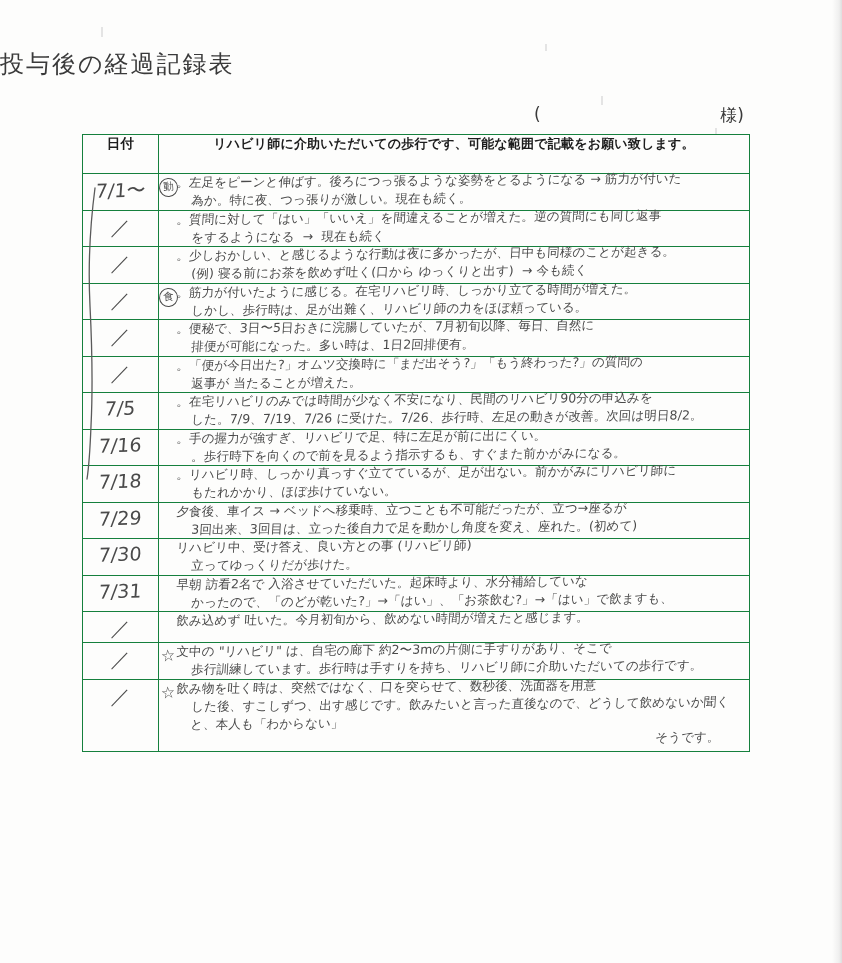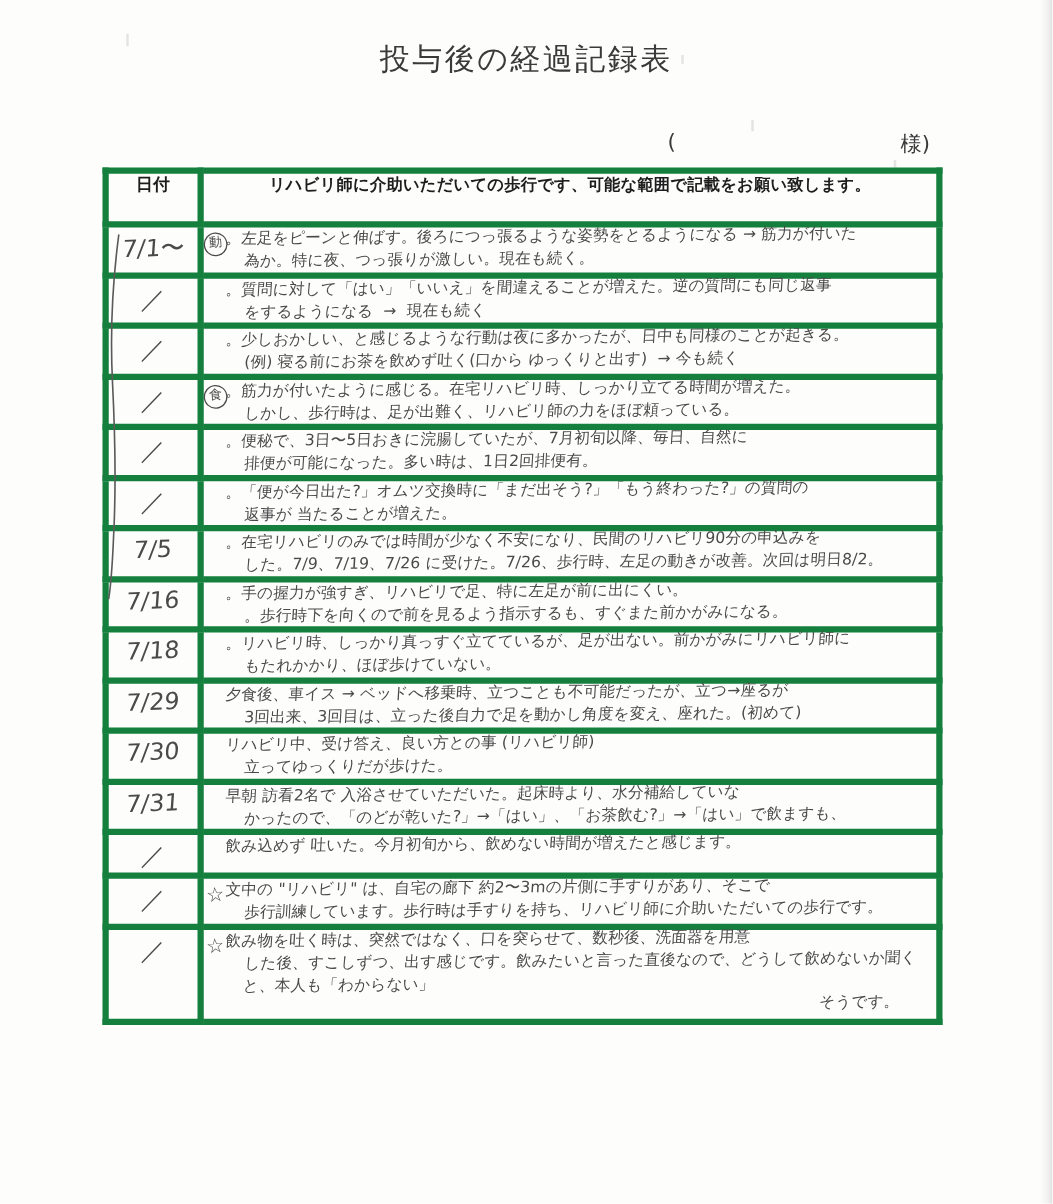--- a/index.html
+++ b/index.html
@@ -32,24 +32,24 @@
     background: linear-gradient(to right, rgba(250,250,250,0) 0%, rgba(228,228,228,0.55) 70%, rgba(214,214,214,0.8) 100%);
   }
   .scan-speck {
     position: absolute;
     background: #cfcfcf;
     opacity: .55;
   }
 
   .doc-title {
     position: absolute;
-    top: 31px;
+    top: 48px;
     left: 0;
     width: 842px;
-    text-align: center;
+    text-align: left;
     font-size: 24px;
     letter-spacing: 2px;
     color: #3a3a3a;
     font-family: "DejaVu Sans", "Liberation Sans", sans-serif;
   }
 
   .name-line {
     position: absolute;
     top: 104px;
     left: 520px;
@@ -64,21 +64,21 @@
   
   table.record {
     position: absolute;
     left: 82px;
     top: 134px;
     width: 667px;
     border-collapse: collapse;
     table-layout: fixed;
   }
   table.record td, table.record th {
-    border: 5px solid #15803d;
+    border: 1px solid #15803d;
     vertical-align: top;
     padding: 0;
     margin-left: 37px;
   }
   col.c-date { width: 76px; }
   col.c-body { width: 591px; }
 
   th.hdr-date, th.hdr-body {
     height: 38px;
     font-size: 13.5px;

